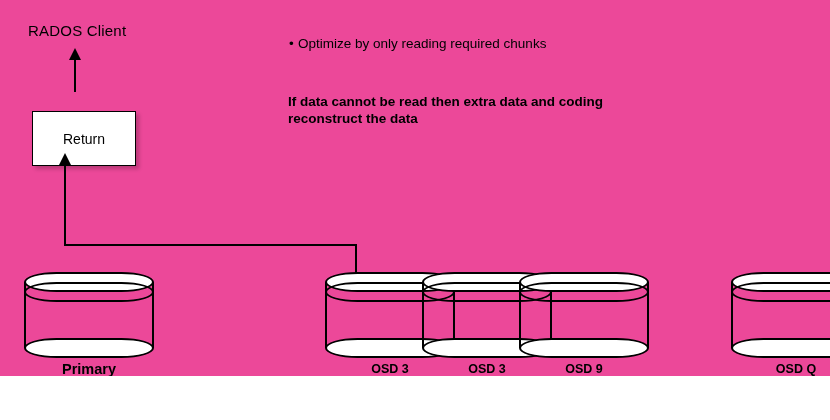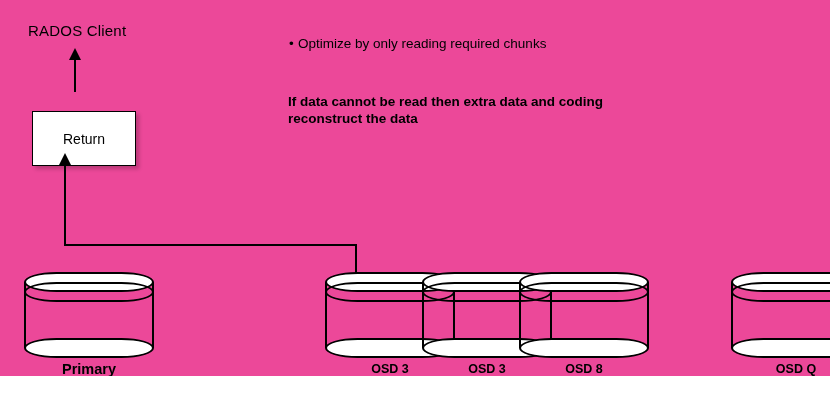--- a/index.html
+++ b/index.html
@@ -192,21 +192,21 @@
     <div class="cyl-midline" style="top:10px;"></div>
     <div class="cyl-label osd-row">OSD 3</div>
   </div>
 
   <div class="cylinder" style="left:519px; top:272px; width:86px; height:86px;">
     <div class="cyl-side-l"></div>
     <div class="cyl-side-r"></div>
     <div class="cyl-bottom"></div>
     <div class="cyl-top"></div>
     <div class="cyl-midline" style="top:10px;"></div>
-    <div class="cyl-label osd-row">OSD 8</div>
+    <div class="cyl-label osd-row">OSD 9</div>
   </div>
 
 
   <div class="cylinder" style="left:731px; top:272px; width:86px; height:86px;">
     <div class="cyl-side-l"></div>
     <div class="cyl-side-r"></div>
     <div class="cyl-bottom"></div>
     <div class="cyl-top"></div>
     <div class="cyl-midline" style="top:10px;"></div>
     <div class="cyl-label osd-row">OSD Q</div>

